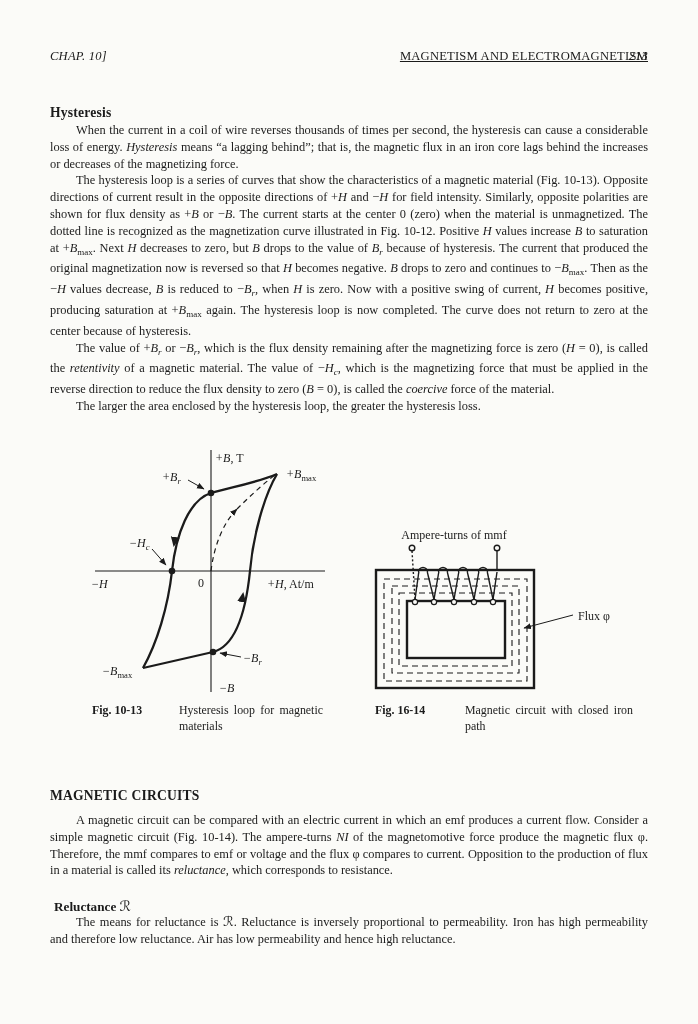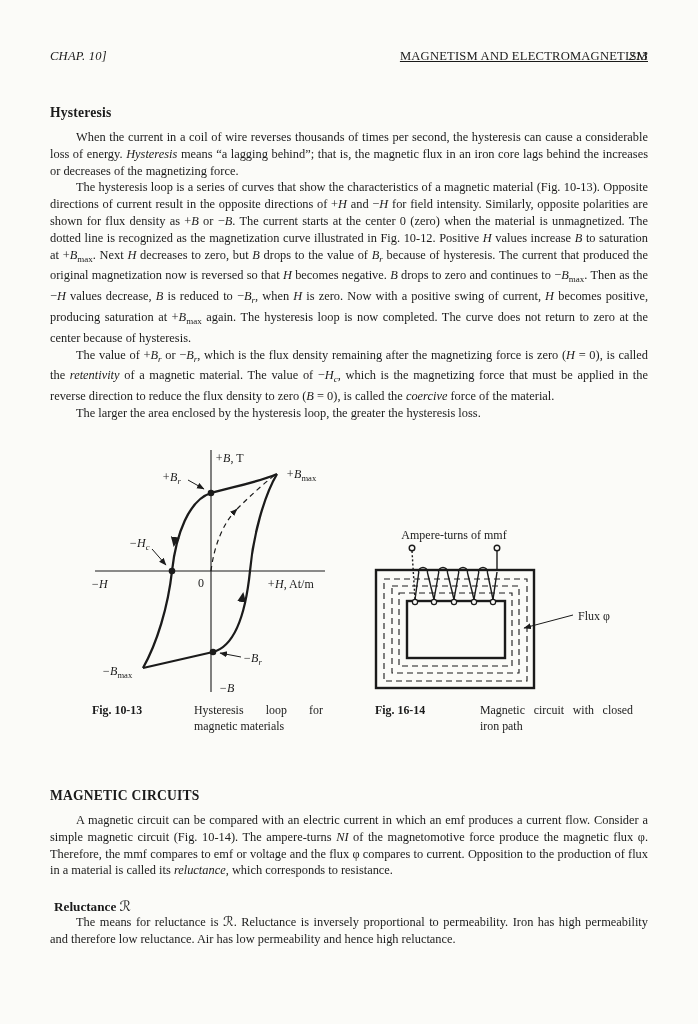--- a/index.html
+++ b/index.html
@@ -34,41 +34,41 @@
   .r-subi{font-size:9px;vertical-align:-3px;font-style:italic;}
   .r-scr{font-family:"DejaVu Serif","DejaVu Sans",serif;font-style:italic;font-size:1.08em;}
   .fig{position:absolute;}
   .fig text{font-family:"Liberation Serif","DejaVu Serif",serif;fill:#1b1b1b;font-size:12px;}
   .fig .it{font-style:italic;}
   .fig .fsub{font-size:8.6px;}
   .fig .lbl{font-size:12px;}
   .caption{
     position:absolute;
     display:grid;
-    font-size:11.9px;line-height:16.2px;
+    font-size:11.9px;line-height:16.2px;gap:21px;
   }
   .caption .cap-label{font-weight:bold;white-space:nowrap;}
-  .caption .cap-text{text-align:justify;margin-left:36px;}
+  .caption .cap-text{text-align:justify;}
   h3.sub-sec{position:absolute;left:50px;margin:4px;font-size:13.2px;font-weight:normal;}
   h3.sub-sec .r-b{font-weight:bold;}
 </style>
 </head>
 <body>
 
 <div class="page">
 
   <div class="hdr">
     <span class="c">MAGNETISM AND ELECTROMAGNETISM</span>
     <span class="l">CHAP. 10]</span>
     <span class="r">213</span>
   </div>
 
   <h2 class="sec" style="top:105px;">Hysteresis</h2>
 
-  <div class="bodytext" style="top:129px;">
+  <div class="bodytext" style="top:122px;">
     <p><span>When the current in a coil of wire reverses thousands of times per second, the hysteresis can cause a considerable loss of energy. </span><span class="r-i">Hysteresis</span><span> means “a lagging behind”; that is, the magnetic flux in an iron core lags behind the increases or decreases of the magnetizing force.</span></p>
     <p><span>The hysteresis loop is a series of curves that show the characteristics of a magnetic material (Fig. 10-13). Opposite directions of current result in the opposite directions of +</span><span class="r-i">H</span><span> and −</span><span class="r-i">H</span><span> for field intensity. Similarly, opposite polarities are shown for flux density as +</span><span class="r-i">B</span><span> or −</span><span class="r-i">B</span><span>. The current starts at the center 0 (zero) when the material is unmagnetized. The dotted line is recognized as the magnetization curve illustrated in Fig. 10-12. Positive </span><span class="r-i">H</span><span> values increase </span><span class="r-i">B</span><span> to saturation at +</span><span class="r-i">B</span><span class="r-sub">max</span><span>. Next </span><span class="r-i">H</span><span> decreases to zero, but </span><span class="r-i">B</span><span> drops to the value of </span><span class="r-i">B</span><span class="r-subi">r</span><span> because of hysteresis. The current that produced the original magnetization now is reversed so that </span><span class="r-i">H</span><span> becomes negative. </span><span class="r-i">B</span><span> drops to zero and continues to −</span><span class="r-i">B</span><span class="r-sub">max</span><span>. Then as the −</span><span class="r-i">H</span><span> values decrease, </span><span class="r-i">B</span><span> is reduced to −</span><span class="r-i">B</span><span class="r-subi">r</span><span>, when </span><span class="r-i">H</span><span> is zero. Now with a positive swing of current, </span><span class="r-i">H</span><span> becomes positive, producing saturation at +</span><span class="r-i">B</span><span class="r-sub">max</span><span> again. The hysteresis loop is now completed. The curve does not return to zero at the center because of hysteresis.</span></p>
     <p><span>The value of +</span><span class="r-i">B</span><span class="r-subi">r</span><span> or −</span><span class="r-i">B</span><span class="r-subi">r</span><span>, which is the flux density remaining after the magnetizing force is zero (</span><span class="r-i">H</span><span> = 0), is called the </span><span class="r-i">retentivity</span><span> of a magnetic material. The value of −</span><span class="r-i">H</span><span class="r-subi">c</span><span>, which is the magnetizing force that must be applied in the reverse direction to reduce the flux density to zero (</span><span class="r-i">B</span><span> = 0), is called the </span><span class="r-i">coercive</span><span> force of the material.</span></p>
     <p><span>The larger the area enclosed by the hysteresis loop, the greater the hysteresis loss.</span></p>
   </div>
 
   <svg class="fig" style="left:85px;top:445px;" width="250" height="252" viewBox="0 0 250 252">
     <defs>
       <marker id="ah13" markerWidth="9" markerHeight="8" refX="7" refY="3" orient="auto" markerUnits="userSpaceOnUse">
         <path d="M0,0 L7.5,3 L0,6 Z" fill="#1b1b1b"></path>

